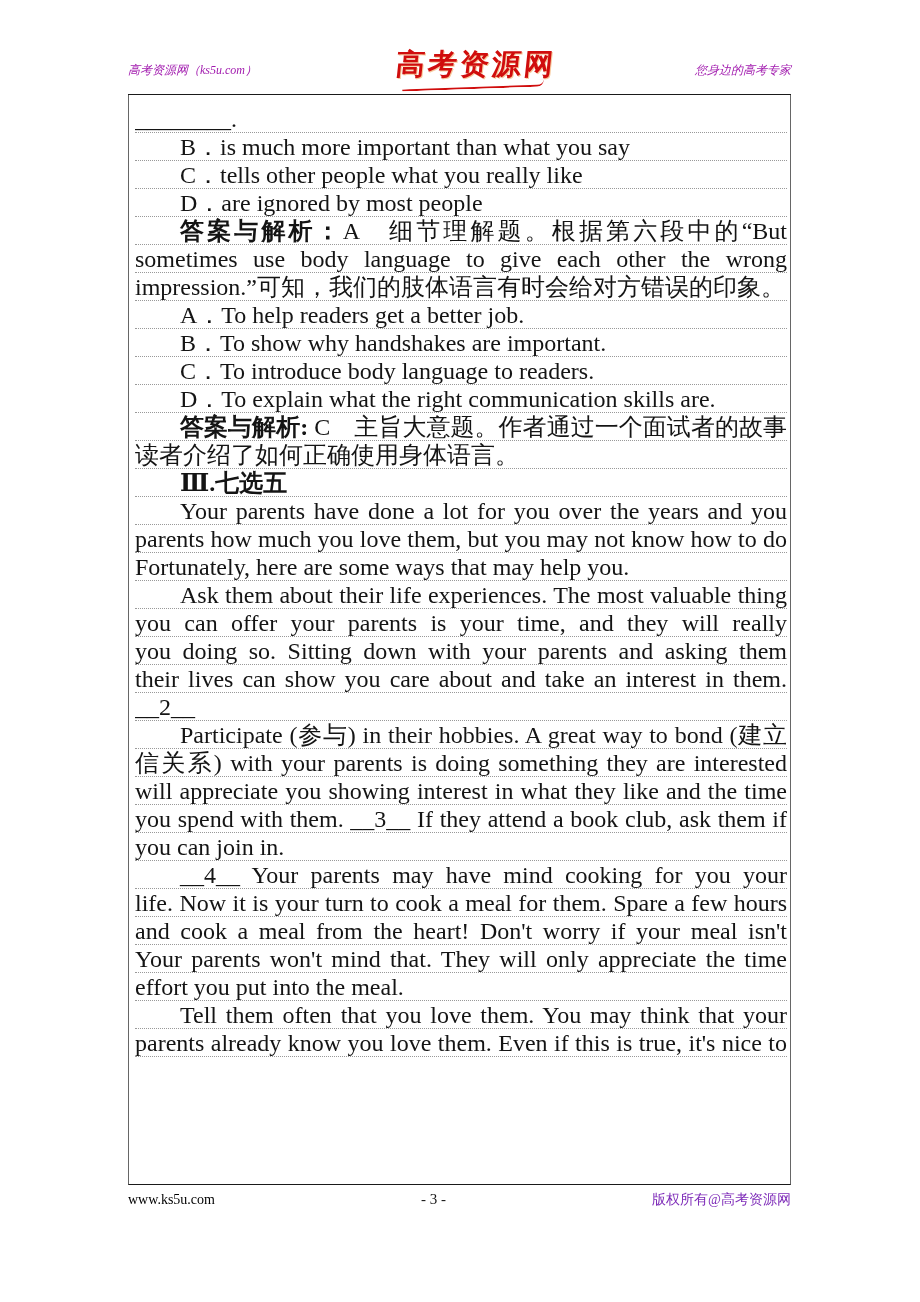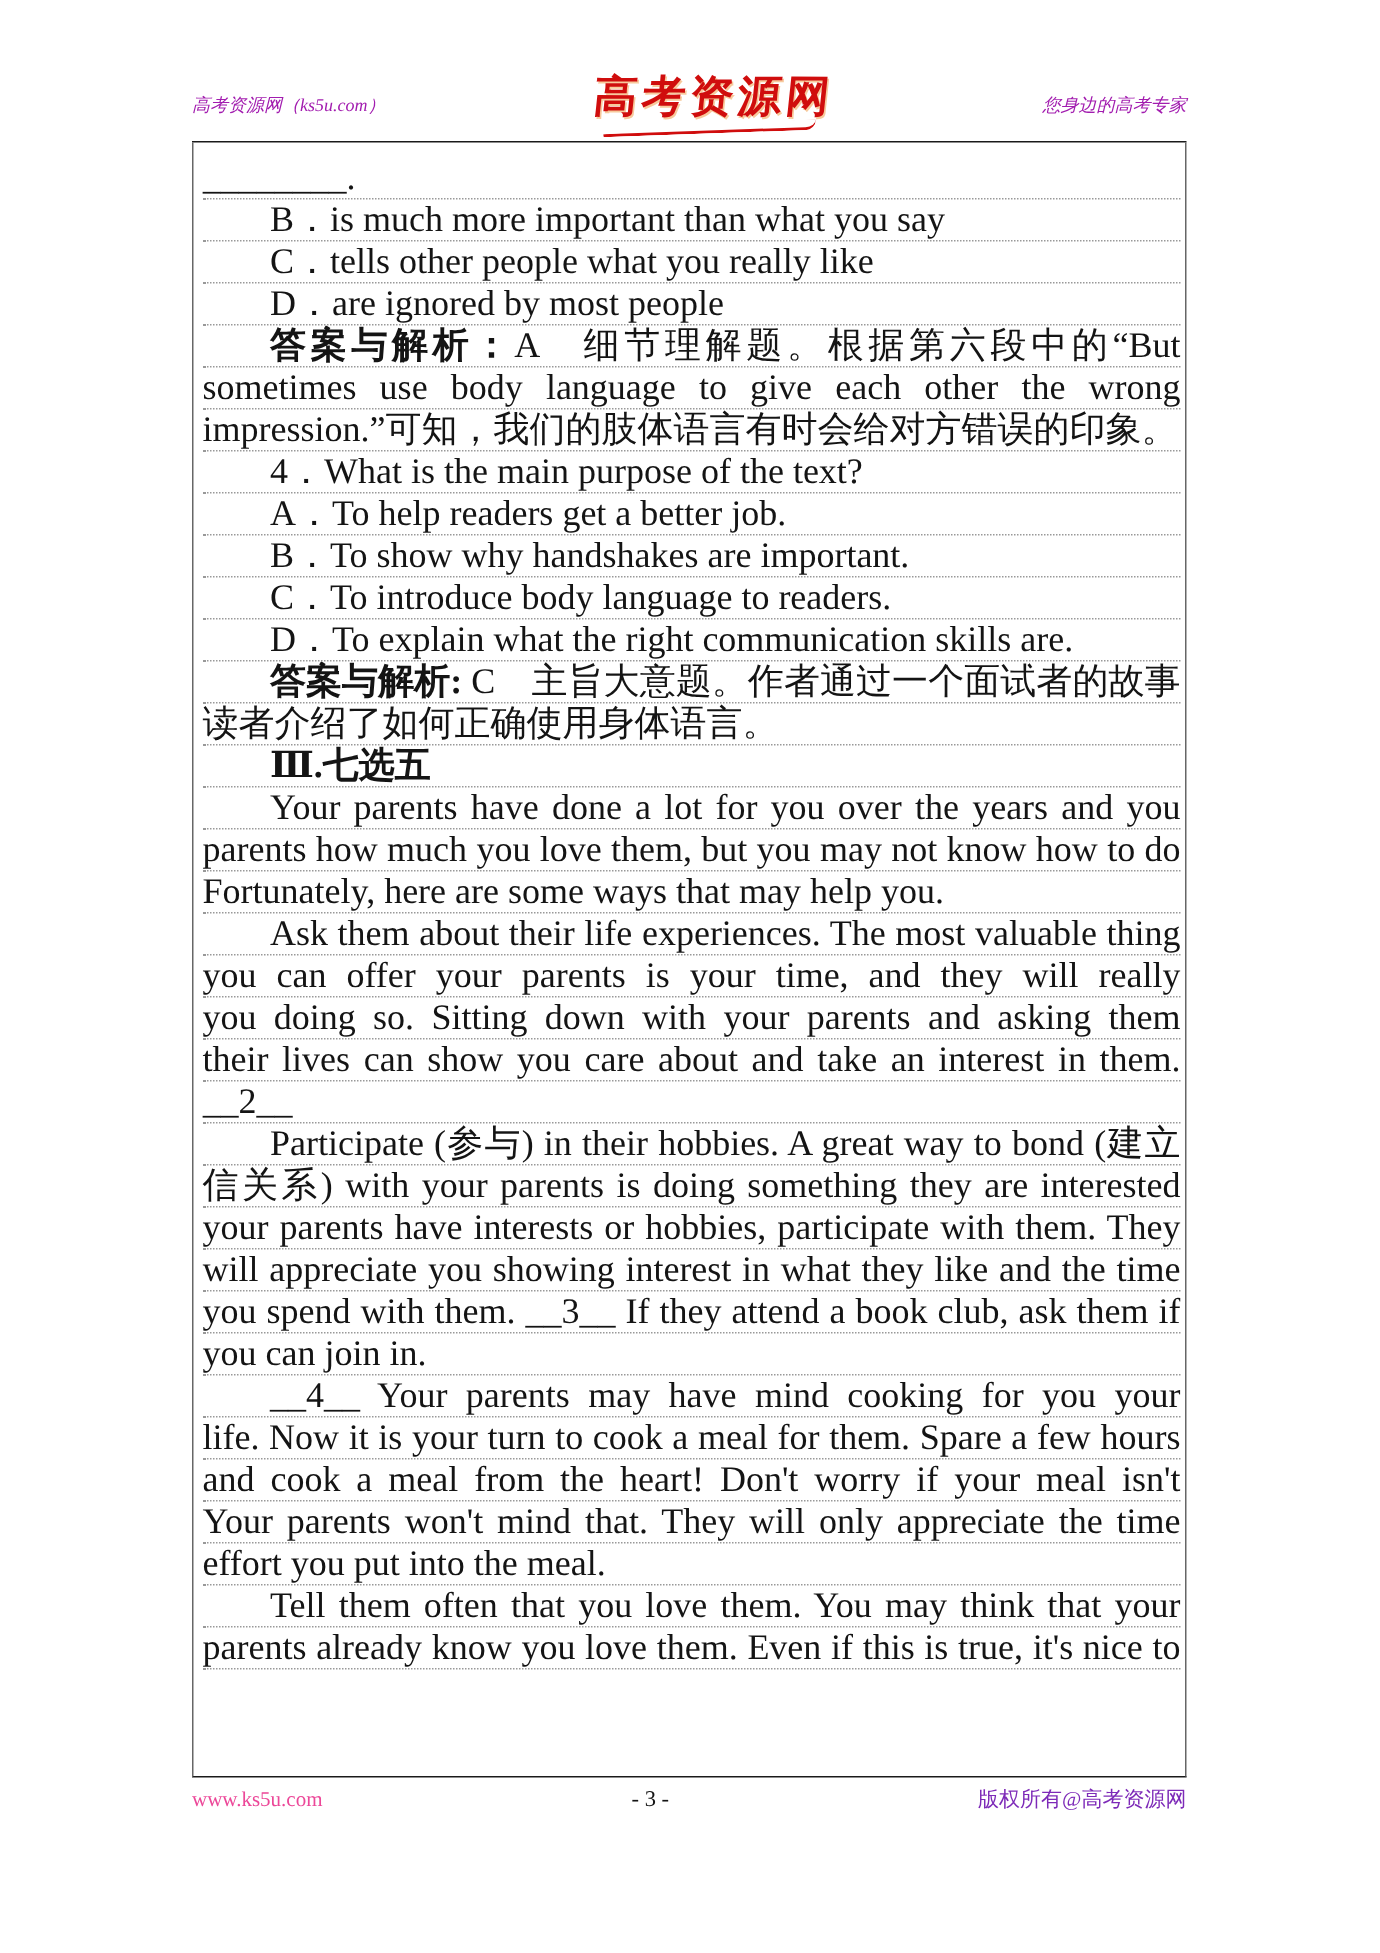--- a/index.html
+++ b/index.html
@@ -41,21 +41,21 @@
   }
   .in1 { padding-left:45px; }
   .j { text-align:justify; text-align-last:justify; }
   .bold, .b { font-weight:bold; }
   
   .footer {
     position:absolute; left:128px; top:1191px; width:663px;
     display:flex; align-items:baseline; justify-content:space-between;
     font-size:14px;
   }
-  .footer-link { color:#ec4899; cursor:pointer;text-align:right; }
+  .footer-link { color:#000000; cursor:pointer;text-align:right; }
   .page-num { font-size:15px; color:#141414; }
   .copyright { color:#7d2ab8; }
 </style>
 </head>
 <body>
 
 <div class="page">
 
   <div class="header">
     <span class="header-side">高考资源网（ks5u.com）</span>
@@ -68,39 +68,37 @@
 
   <div class="frame">
     <div class="content">
       <div class="ln">________.</div>
       <div class="ln in1">B．is much more important than what you say</div>
       <div class="ln in1">C．tells other people what you really like</div>
       <div class="ln in1">D．are ignored by most people</div>
       <div class="ln in1 j"><span class="b">答案与解析：</span><span>A　细节理解题。根据第六段中的“But people</span></div>
       <div class="ln j">sometimes use body language to give each other the wrong</div>
       <div class="ln">impression.”可知，我们的肢体语言有时会给对方错误的印象。</div>
-      <div class="ln in1">4．What is the main purpose of the text?</div>
       <div class="ln in1">A．To help readers get a better job.</div>
       <div class="ln in1">B．To show why handshakes are important.</div>
       <div class="ln in1">C．To introduce body language to readers.</div>
       <div class="ln in1">D．To explain what the right communication skills are.</div>
       <div class="ln in1 j"><span class="b">答案与解析:</span><span> C　主旨大意题。作者通过一个面试者的故事向</span></div>
       <div class="ln">读者介绍了如何正确使用身体语言。</div>
       <div class="ln in1 bold">Ⅲ.七选五</div>
       <div class="ln in1 j">Your parents have done a lot for you over the years and you may</div>
       <div class="ln j">parents how much you love them, but you may not know how to do so.</div>
       <div class="ln">Fortunately, here are some ways that may help you.</div>
       <div class="ln in1 j">Ask them about their life experiences. The most valuable thing</div>
       <div class="ln j">you can offer your parents is your time, and they will really appreciate</div>
       <div class="ln j">you doing so. Sitting down with your parents and asking them about</div>
       <div class="ln j">their lives can show you care about and take an interest in them.</div>
       <div class="ln">__2__</div>
       <div class="ln in1 j">Participate (参与) in their hobbies. A great way to bond (建立互</div>
       <div class="ln j">信关系) with your parents is doing something they are interested in. If</div>
-      <div class="ln j">your parents have interests or hobbies, participate with them. They</div>
       <div class="ln j">will appreciate you showing interest in what they like and the time</div>
       <div class="ln j">you spend with them. __3__ If they attend a book club, ask them if</div>
       <div class="ln">you can join in.</div>
       <div class="ln in1 j">__4__ Your parents may have mind cooking for you your entire</div>
       <div class="ln j">life. Now it is your turn to cook a meal for them. Spare a few hours</div>
       <div class="ln j">and cook a meal from the heart! Don't worry if your meal isn't perfect.</div>
       <div class="ln j">Your parents won't mind that. They will only appreciate the time and</div>
       <div class="ln">effort you put into the meal.</div>
       <div class="ln in1 j">Tell them often that you love them. You may think that your</div>
       <div class="ln j">parents already know you love them. Even if this is true, it's nice to</div>

